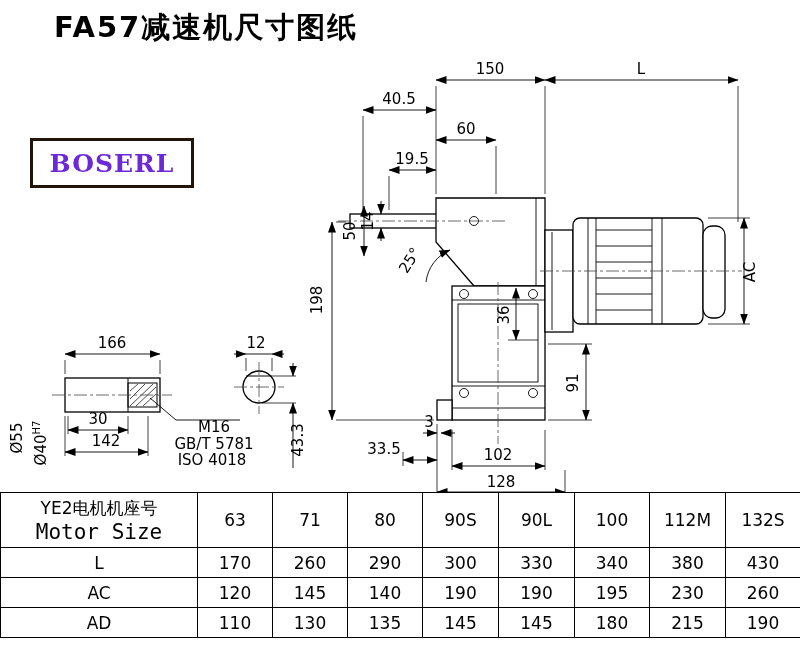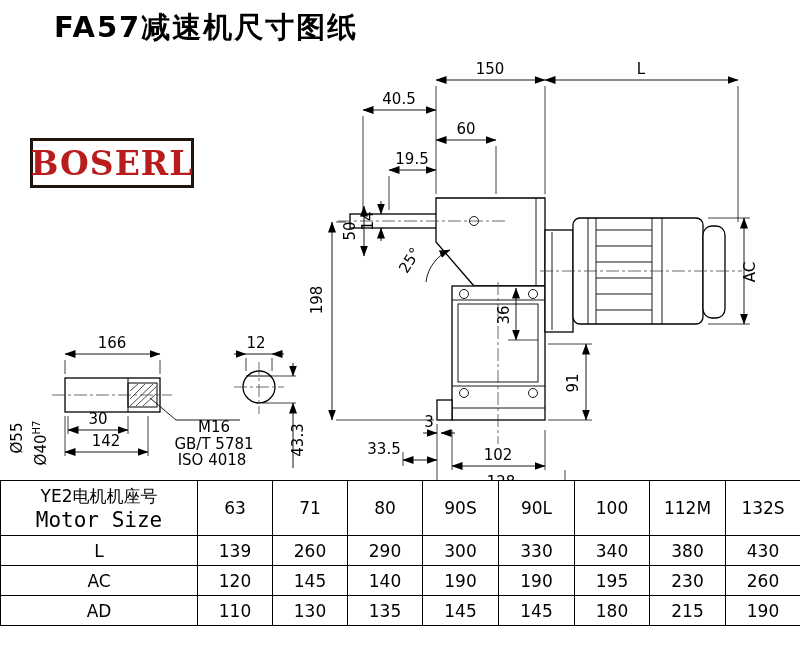--- a/index.html
+++ b/index.html
@@ -3,25 +3,25 @@
 <meta charset="utf-8">
 <style>
   html,body{margin:0;padding:0;background:#fff;}
   .page{position:relative;width:800px;height:646px;background:#fff;overflow:hidden;
         font-family:"DejaVu Sans",sans-serif;color:#000;}
   .title{position:absolute;left:54px;top:8px;font-size:29px;font-weight:bold;
          letter-spacing:2px;white-space:nowrap;}
   .logo-box{position:absolute;left:30px;top:138px;width:158px;height:44px;
             border:3px solid #221408;background:#fff;display:flex;
             align-items:center;justify-content:center;}
-  .logo-text{font-family:"DejaVu Serif",serif;font-size:33px;font-weight:bold;
-             color:#b91c1c;letter-spacing:1px;line-height:1;}
+  .logo-text{font-family:"DejaVu Serif",serif;font-size:25px;font-weight:bold;
+             color:#6d28d9;letter-spacing:1px;line-height:1;}
   svg.drawing{position:absolute;left:0;top:0;}
   svg text{font-family:"DejaVu Sans",sans-serif;font-size:15px;fill:#000;}
-  table.spec{position:absolute;left:0;top:480px;width:800px;border-collapse:collapse;
+  table.spec{position:absolute;left:0;top:492px;width:800px;border-collapse:collapse;
              table-layout:fixed;background:#fff;padding-left:10px;}
   table.spec td{border:1.7px solid #000;text-align:center;vertical-align:middle;
                 font-size:17px;padding:0;}
   tr.hdr td{height:54px;}
   tr.datarow td{height:29px;}
   .hdr-line1{font-size:17px;}
   .hdr-line2{font-family:"DejaVu Sans Mono",monospace;font-size:21px;}
 </style>
 </head>
 <body>
@@ -214,21 +214,21 @@
       <td>71</td>
       <td>80</td>
       <td>90S</td>
       <td>90L</td>
       <td>100</td>
       <td>112M</td>
       <td>132S</td>
     </tr>
     <tr class="datarow">
       <td>L</td>
-      <td>139</td>
+      <td>170</td>
       <td>260</td>
       <td>290</td>
       <td>300</td>
       <td>330</td>
       <td>340</td>
       <td>380</td>
       <td>430</td>
     </tr>
     <tr class="datarow">
       <td>AC</td>

